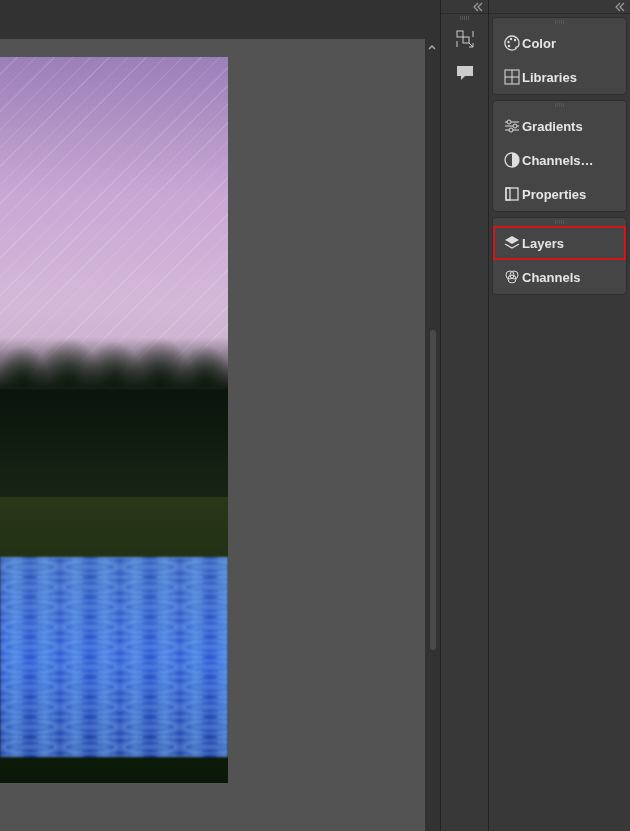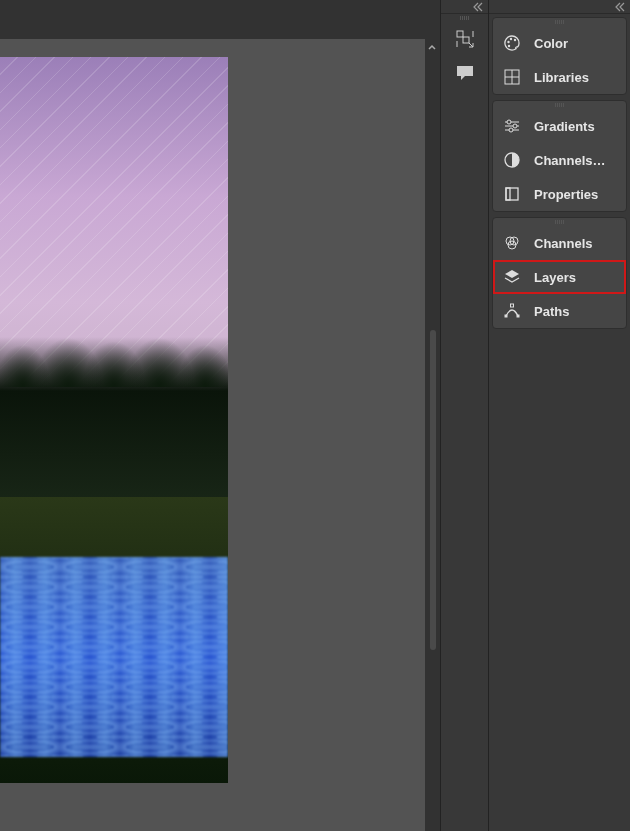--- a/index.html
+++ b/index.html
@@ -158,21 +158,21 @@
       background: #454545;
       border: 1px solid #2e2e2e;
       border-radius: 4px;
       margin: 3px 3px 2px 3px;
       overflow: hidden;
     }
     .panel-item {
       height: 34px;
       display: flex;
       align-items: center;
-      gap: 13px;
+      gap: 1px;
       padding: 0 10px;
       cursor: pointer;
       color: #e6e6e6;
       font-weight: 600;
       font-size: 13px;
     }
     .panel-item .icon {
       width: 18px; height: 18px;
       color: #ddd;
       display: flex;
@@ -327,46 +327,35 @@
 
   <div class="panel-group">
     <div class="grip">
         <span></span>
         <span></span>
         <span></span>
         <span></span>
         <span></span>
       </div>
 
+    <div class="panel-item highlighted">
+      <span class="icon">
+        <svg width="18" height="18" viewBox="0 0 18 18">
+            <path d="M9 2 L16 6 L9 10 L2 6 Z" fill="currentColor"></path>
+            <path d="M2 10 L9 14 L16 10" fill="none" stroke="currentColor" stroke-width="1.3"></path>
+          </svg>
+      </span>
+      <span class="label">Layers</span>
+    </div>
+
     <div class="panel-item">
       <span class="icon">
         <svg width="18" height="18" viewBox="0 0 18 18">
             <circle cx="7" cy="7" r="4" fill="none" stroke="currentColor"></circle>
             <circle cx="11" cy="7" r="4" fill="none" stroke="currentColor"></circle>
             <circle cx="9" cy="11" r="4" fill="none" stroke="currentColor"></circle>
           </svg>
       </span>
       <span class="label">Channels</span>
     </div>
 
-    <div class="panel-item highlighted">
-      <span class="icon">
-        <svg width="18" height="18" viewBox="0 0 18 18">
-            <path d="M9 2 L16 6 L9 10 L2 6 Z" fill="currentColor"></path>
-            <path d="M2 10 L9 14 L16 10" fill="none" stroke="currentColor" stroke-width="1.3"></path>
-          </svg>
-      </span>
-      <span class="label">Layers</span>
-    </div>
-
-    <div class="panel-item">
-      <span class="icon">
-        <svg width="18" height="18" viewBox="0 0 18 18">
-            <path d="M3 14 Q9 2 15 14" fill="none" stroke="currentColor" stroke-width="1.3"></path>
-            <rect x="1.5" y="12.5" width="3" height="3" fill="currentColor"></rect>
-            <rect x="13.5" y="12.5" width="3" height="3" fill="currentColor"></rect>
-            <rect x="7.5" y="2" width="3" height="3" fill="none" stroke="currentColor"></rect>
-          </svg>
-      </span>
-      <span class="label">Paths</span>
-    </div>
   </div>
 </div>
 
 </body></html>

